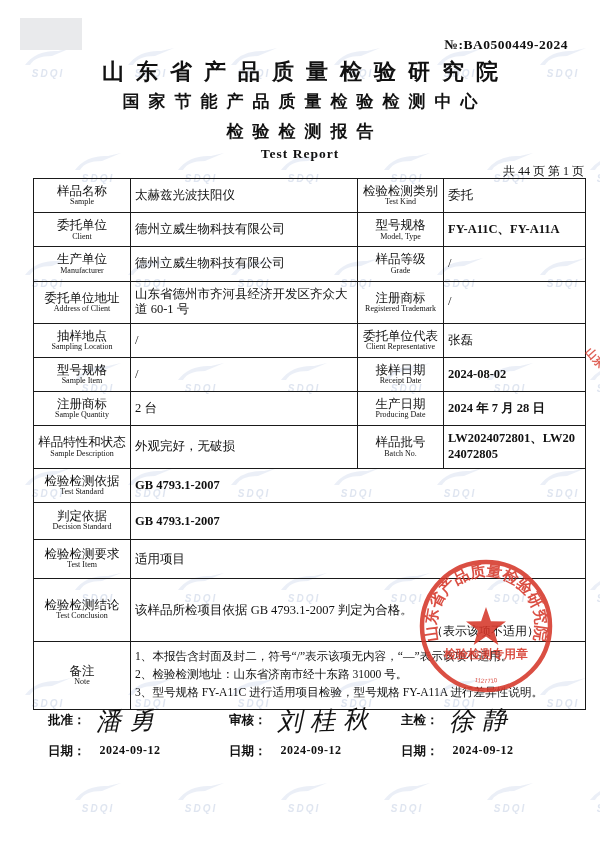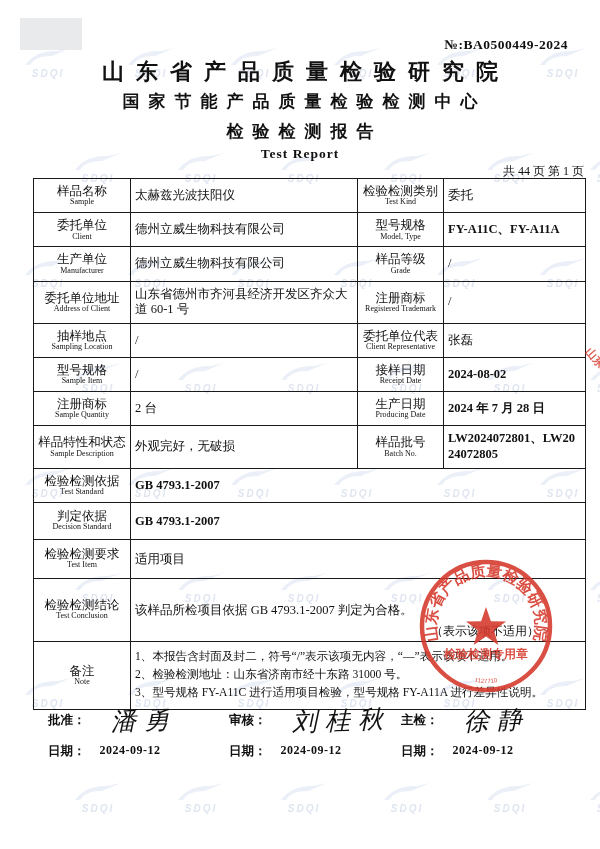--- a/index.html
+++ b/index.html
@@ -34,21 +34,21 @@
   td.vl{text-align:left;font-size:12.5px;padding-left:10px;line-height:1.3;}
   .bold{font-weight:bold;}
   td.concl{vertical-align:top;position:relative;padding-top:13px;}
   .stamp-caption{position:absolute;right:46px;bottom:1px;font-size:12px;}
   td.notes{vertical-align:middle;}
   .note-line{font-size:11.6px;line-height:1.55;}
   
   .sig{position:absolute;top:703px;left:0;width:600px;height:60px;}
   .sig-col{position:absolute;top:0;width:175px;}
   .sig-col.c1{left:48px;} .sig-col.c2{left:229px;} .sig-col.c3{left:401px;}
-  .sig-row1{height:34px;display:flex;align-items:center;gap:15px;}
+  .sig-row1{height:34px;display:flex;align-items:center;}
   .sig-label{font-size:12.5px;font-weight:bold;}
   .sig-name{font-size:25px;font-style:italic;margin-left:10px;transform:rotate(-2deg);
             font-family:"DejaVu Serif",serif;white-space:nowrap;}
   .sig-row2{margin-top:6px;font-size:12px;display:flex;}
   .sig-date{margin-left:14px;font-weight:bold;letter-spacing:0.5px;}
   
   .stamp-svg{position:absolute;left:416px;top:556px;z-index:3;opacity:0.88;}
   .edge-stamp{position:absolute;right:0;top:300px;z-index:3;opacity:0.8;}
 </style>
 </head>

